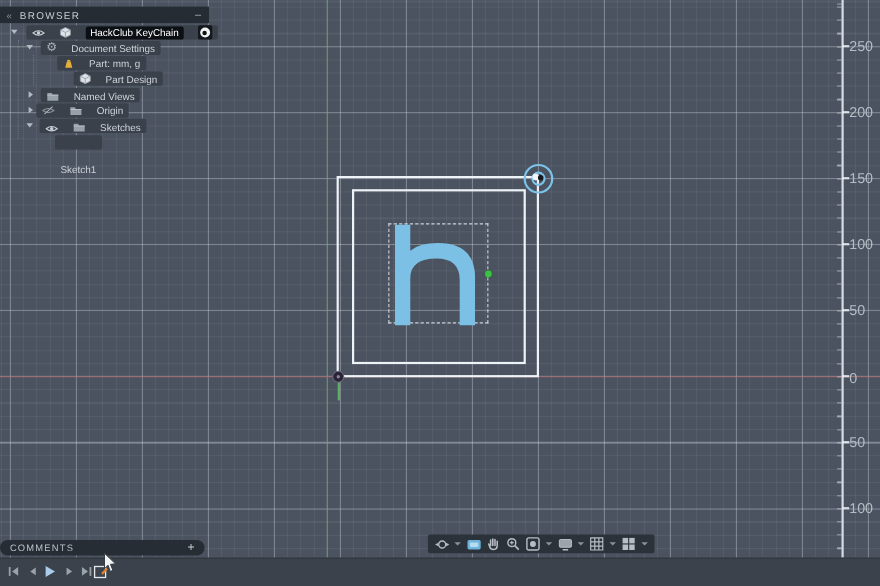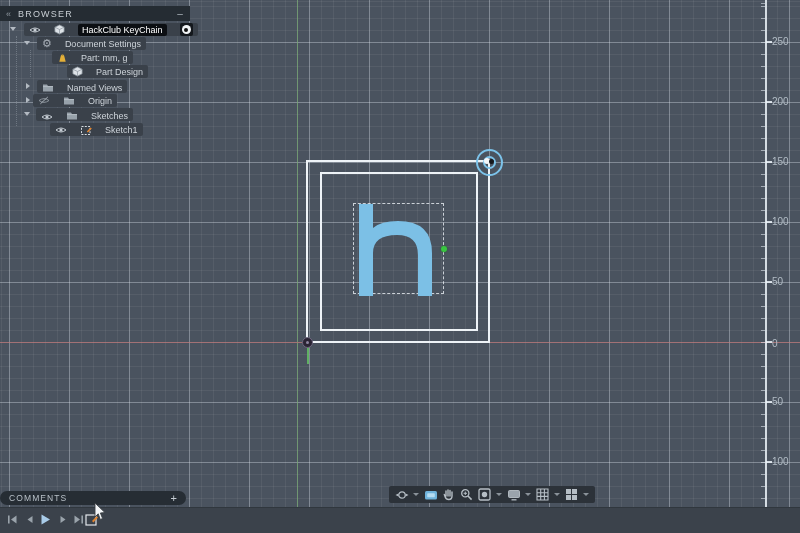--- a/index.html
+++ b/index.html
@@ -27,21 +27,21 @@
   .hover-ring-outer{left:476px;top:149px;width:27px;height:27px;border:2px solid #7cc3ea;border-radius:50%;box-sizing:border-box;}
   .hover-ring-inner{left:483px;top:156px;width:13px;height:13px;border:2px solid #7cc3ea;border-radius:50%;box-sizing:border-box;}
   .hover-dot-white{left:484px;top:158px;width:6px;height:6px;border-radius:50%;background:#f4f7fa;}
   .hover-dot-black{left:489px;top:159px;width:5px;height:5px;border-radius:50%;background:#16191d;}
   
   .ruler-line{left:765px;top:0;width:1.5px;height:507px;background:rgba(236,243,249,.85);}
   .ruler-minor{left:761px;top:0;width:4px;height:507px;
      background-image:repeating-linear-gradient(to bottom, rgba(230,238,245,.55) 0 1px, transparent 1px 12px);
      background-position:0 6px;}
   .ruler-tick{left:766px;width:6px;height:1.5px;background:rgba(236,243,249,.85);}
-  .ruler-label{left:772px;color:#b3bdc6;font-size:10px;line-height:12px;}
+  .ruler-label{left:772px;color:#b3bdc6;font-size:13px;line-height:12px;}
   
   .brow-head{left:0;top:6px;width:190px;height:15px;background:#252c33;color:#c7cdd3;
     font-size:9px;letter-spacing:1.2px;display:flex;align-items:center;padding:0 6px;box-sizing:border-box;}
   .brow-head .chevs{color:#8e979f;font-size:9px;letter-spacing:-1px;margin-right:8px;}
   .brow-head .min{margin-left:auto;color:#aab2ba;font-size:10px;}
   .trow{height:13px;display:flex;align-items:center;gap:13px;background:#3a414a;border-radius:2px;
     padding:0 5px;font-size:9px;color:#ced4da;box-sizing:border-box;white-space:nowrap;}
   .chev-d{width:0;height:0;border-left:3.5px solid transparent;border-right:3.5px solid transparent;border-top:4.5px solid #b3bac2;}
   .chev-r{width:0;height:0;border-top:3.5px solid transparent;border-bottom:3.5px solid transparent;border-left:4.5px solid #b3bac2;}
   .sel-pill{background:#0c0f13;color:#fff;border-radius:2px;padding:1px 4px;}
@@ -184,21 +184,21 @@
       <path d="M1 4 Q6 0 11 4 Q6 8 1 4 Z" fill="none" stroke="#c6cdd4" stroke-width="1"></path>
       <circle cx="6" cy="4" r="1.6" fill="#c6cdd4"></circle>
     </svg>
     <svg width="12" height="10" viewBox="0 0 12 10">
       <path d="M1 1.5 h4 l1 1.5 h5 v5.5 h-10 z" fill="#97a1aa"></path>
       <path d="M1 3.6 h10" stroke="#b9c1c8" stroke-width="0.8"></path>
     </svg>
     <span>Sketches</span>
   </div>
 
-  <div class="abs trow" style="left:50px;top:123px;">
+  <div class="abs trow" style="left:50px;top:123px;flex-direction:column;">
     <svg width="12" height="8" viewBox="0 0 12 8">
       <path d="M1 4 Q6 0 11 4 Q6 8 1 4 Z" fill="none" stroke="#c6cdd4" stroke-width="1"></path>
       <circle cx="6" cy="4" r="1.6" fill="#c6cdd4"></circle>
     </svg>
     <svg width="12" height="12" viewBox="0 0 12 12">
       <rect x="1.5" y="2.5" width="8.5" height="8" fill="none" stroke="#d7dce1" stroke-width="1" stroke-dasharray="2 1.3"></rect>
       <path d="M6.8 7.4 L10.6 3.4 L11.8 4.6 L8 8.5 Z" fill="#df8430"></path>
     </svg>
     <span>Sketch1</span>
   </div>

